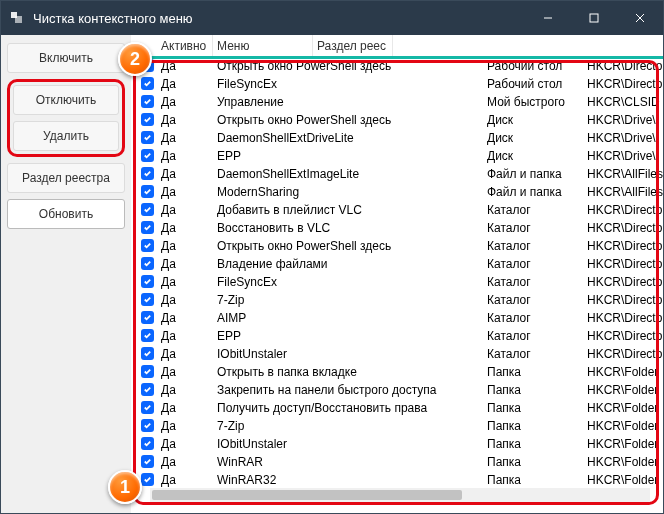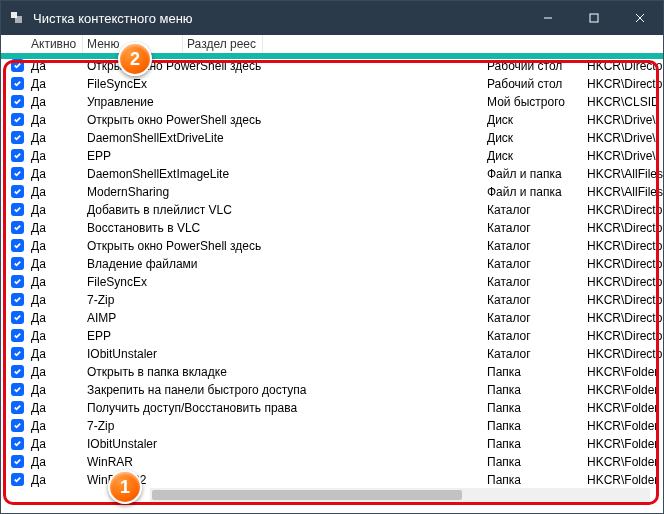--- a/index.html
+++ b/index.html
@@ -9,21 +9,21 @@
 .titlebar .app-icon{width:16px;height:16px;margin-right:8px;display:flex;align-items:center;justify-content:center}
 .titlebar .title{flex:1}
 .titlebar .wbtn{width:46px;height:34px;display:flex;align-items:center;justify-content:center;color:#fff}
 .titlebar .wbtn svg{stroke:#fff;fill:none}
 .body{flex:1;display:flex;background:#f0f0f0;overflow:hidden}
 .sidebar{width:130px;padding:8px 6px;display:flex;flex-direction:column;gap:6px;background:#f0f0f0}
 .sbtn{height:30px;border:1px solid #dcdcdc;background:#f7f7f7;border-radius:3px;font-size:12px;color:#333;cursor:pointer}
 .sbtn.primary{background:#fff;border:1px solid #bbb}
 .redbox{border:3px solid #e30613;border-radius:10px;padding:3px;display:flex;flex-direction:column;gap:6px}
 .main{flex:1;position:relative;background:#fff;display:flex;flex-direction:column;overflow:hidden}
-.headers{height:24px;display:flex;font-size:12px;color:#333;background:#fff;border-bottom:6px solid #14b8a6;padding-left:6px}
+.headers{height:24px;display:flex;font-size:12px;color:#333;background:#fff;border-bottom:3px solid #14b8a6;padding-left:6px}
 .headers .col{display:flex;align-items:center;padding-left:4px;border-right:1px solid #e8e8e8}
 .col.ck{width:20px;border:none}
 .col.act{width:56px}
 .col.prog{flex:1}
 .col.menu{width:100px}
 .col.reg{width:80px}
 .rows{flex:1;overflow:hidden}
 .row{height:18px;display:flex;align-items:flex-start;font-size:12px;color:#000;padding-left:6px;white-space:nowrap}
 .row .cell{padding-left:4px;overflow:hidden;text-overflow:clip}
 .chk{width:20px;display:flex;align-items:center;justify-content:center}
@@ -65,20 +65,29 @@
       </div>
     <div class="wbtn">
         <svg width="12" height="12" viewBox="0 0 12 12">
           <line x1="2" y1="2" x2="10" y2="10"></line>
           <line x1="10" y1="2" x2="2" y2="10"></line>
         </svg>
       </div>
   </div>
 
   <div class="body">
+    <div class="sidebar">
+      <button class="sbtn">Включить</button>
+      <div class="redbox">
+        <button class="sbtn">Отключить</button>
+        <button class="sbtn">Удалить</button>
+      </div>
+      <button class="sbtn">Раздел реестра</button>
+      <button class="sbtn primary">Обновить</button>
+    </div>
 
     <div class="main">
       <div class="headers">
         <div class="col ck"></div>
         <div class="col act">Активно</div>
         <div class="col menu">Меню</div>
         <div class="col reg">Раздел реес</div>
       </div>
       <div class="rows" id="rows">
           <div class="row">

